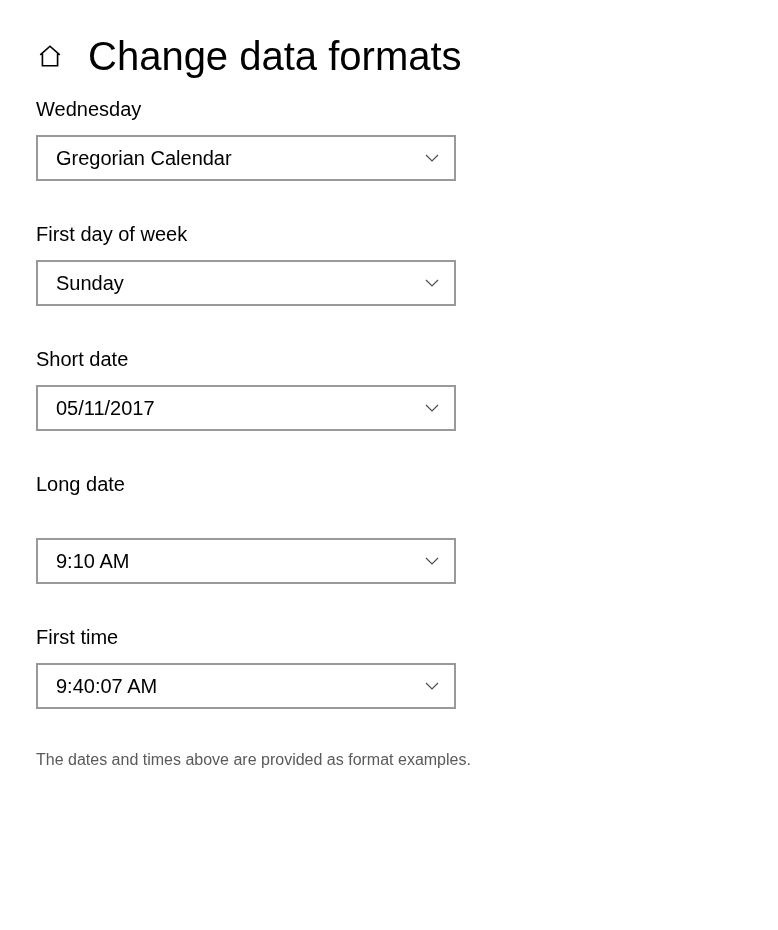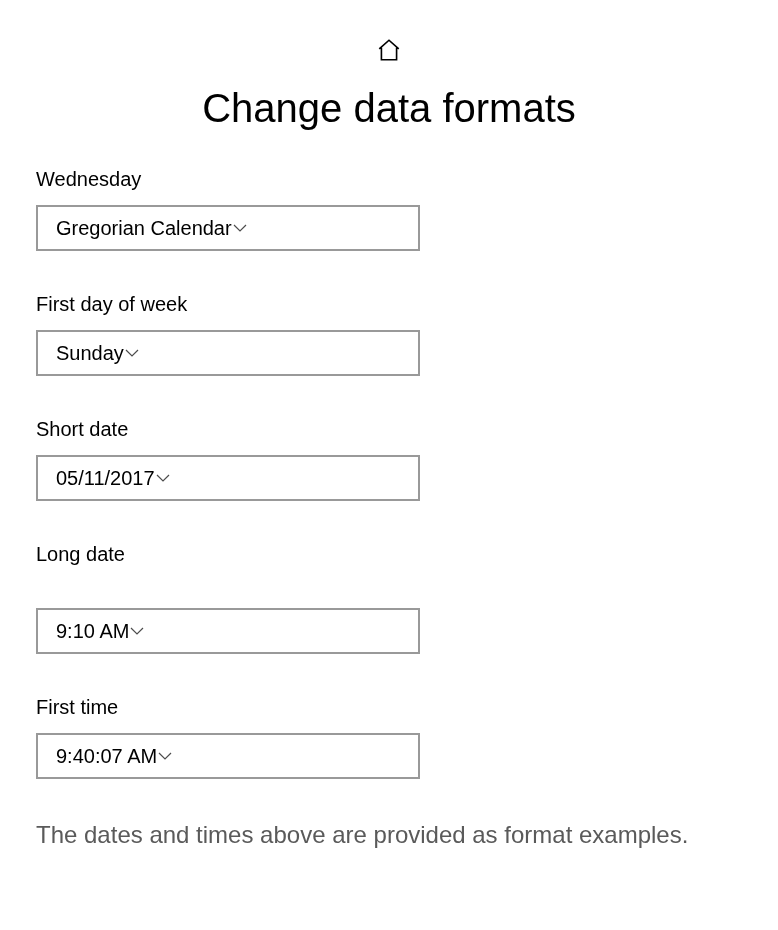--- a/index.html
+++ b/index.html
@@ -11,22 +11,21 @@
       font-family: "Segoe UI", -apple-system, BlinkMacSystemFont, sans-serif;
       background: #ffffff;
       color: #000000;
       width: 778px;
       padding: 36px;
     }
     .header {
       display: flex;
       align-items: center;
       gap: 24px;
-      margin-bottom: 40px;
-      flex-direction: column;
+      margin-bottom: 22px;
     }
     .home-icon {
       width: 28px;
       height: 28px;
       display: flex;
       align-items: center;
       justify-content: center;
       cursor: pointer;
     }
     .home-icon svg {
@@ -44,27 +43,27 @@
     .field-group {
       margin-bottom: 42px;
     }
     .field-label {
       font-size: 20px;
       font-weight: 400;
       margin-bottom: 14px;
       display: block;
     }
     .select-box {
-      width: 384px;
+      width: 420px;
       height: 46px;
       border: 2px solid #999999;
       background: #ffffff;
       display: flex;
       align-items: center;
-      justify-content: flex-start;
+      justify-content: space-between;
       padding: 0 14px 0 18px;
       cursor: pointer;
       position: relative;
     }
     .select-value {
       font-size: 20px;
       font-weight: 400;
       color: #000;
     }
     .chevron {
@@ -75,21 +74,21 @@
       justify-content: center;
     }
     .chevron svg {
       width: 14px;
       height: 14px;
       stroke: #4d4d4d;
       stroke-width: 1.2;
       fill: none;
     }
     .footer-note {
-      font-size: 24px;
+      font-size: 16px;
       font-weight: 400;
       color: #5a5a5a;
     }
   </style>
 </head>
 <body>
 
 <div class="header">
   <div class="home-icon">
     <svg viewBox="0 0 24 24">

